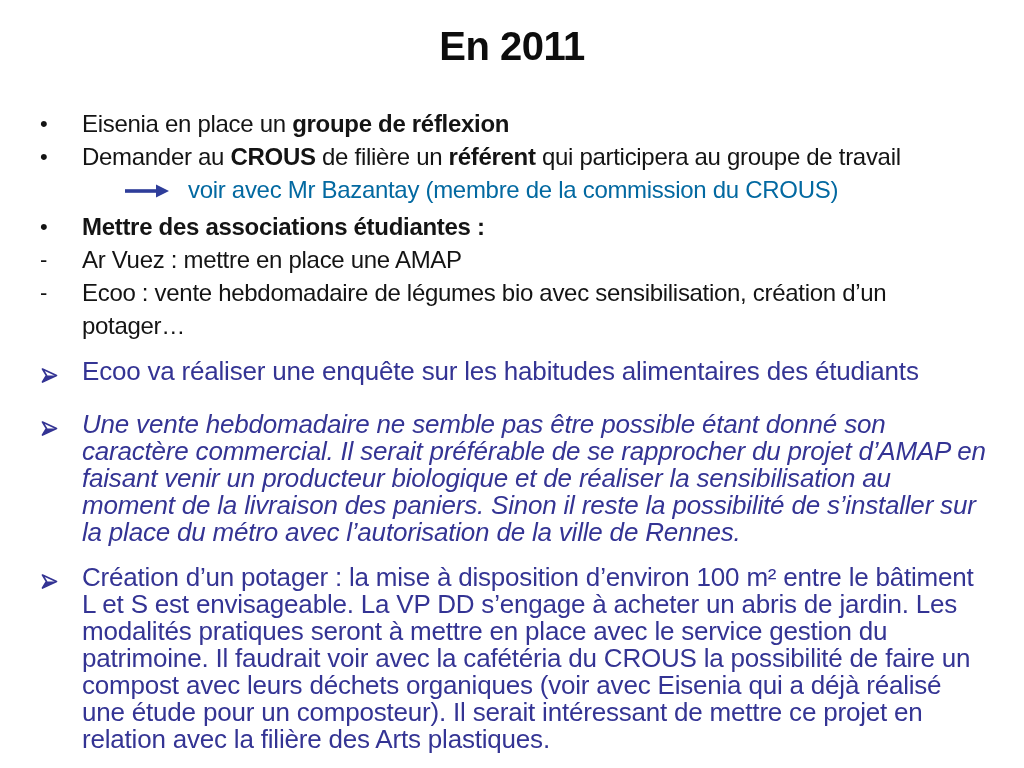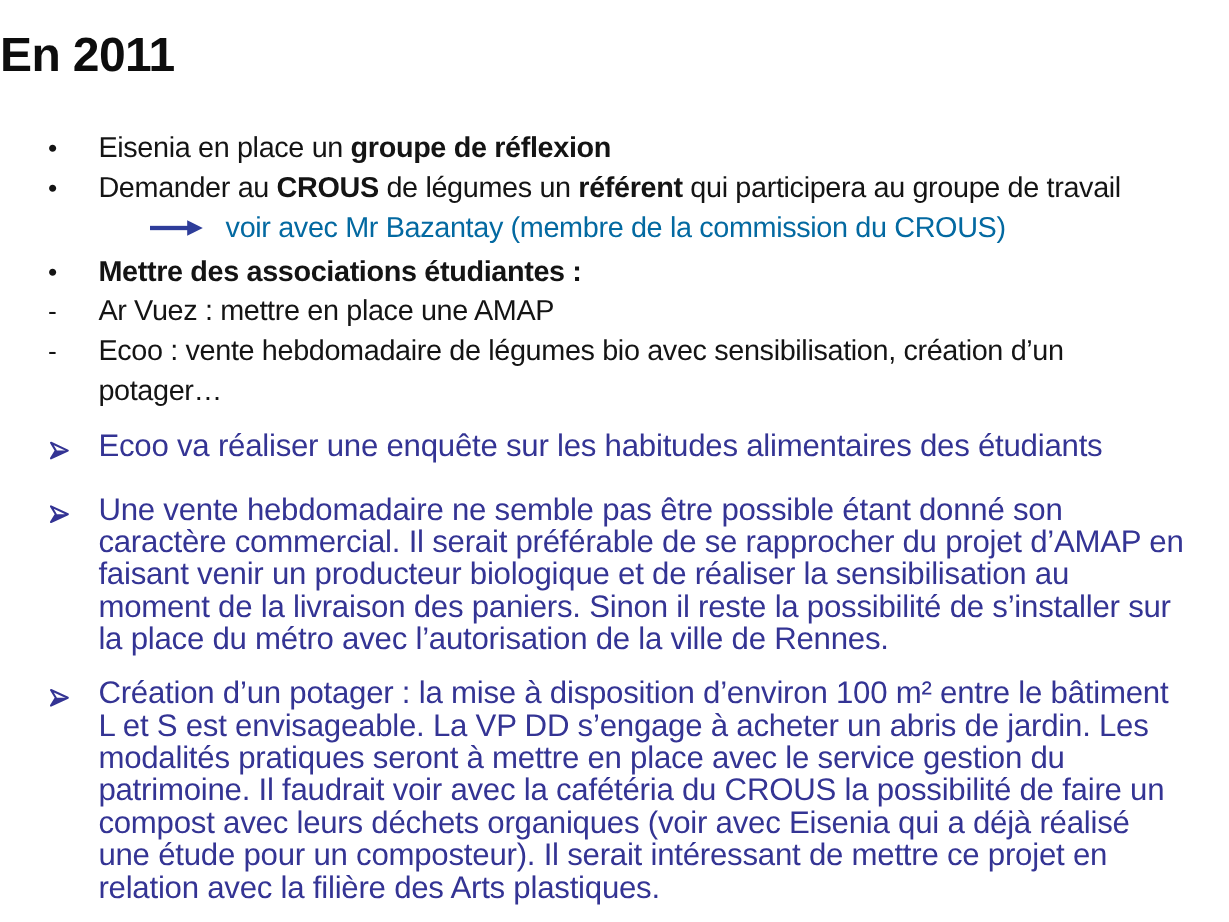--- a/index.html
+++ b/index.html
@@ -11,21 +11,21 @@
     position: relative;
     width: 1024px;
     height: 768px;
     background: #ffffff;
     overflow: hidden;
     font-family: "Liberation Sans", sans-serif;
     color: #141414;
   }
   .slide-title {
     margin: 24px 0 0 0;
-    text-align: left;
+    text-align: center;
     font-size: 40px;
     font-weight: 700;
     color: #0d0d0d;
     letter-spacing: -0.5px;
   }
   .content {
     margin-top: 38px;
     padding: 0 34px 0 38px;
   }
   .row {
@@ -59,21 +59,21 @@
     vertical-align: middle;
     margin: 0 18px 4px 42px;
   }
   .note-list .row {
     font-size: 26px;
     line-height: 27px;
     letter-spacing: -0.2px;
     color: #343494;
   }
   .note-list .row.gap1 { margin-top: 16px; }
-  .note-list .row.gap2 { margin-top: 22px; }
+  .note-list .row.gap2 { margin-top: 22px; font-style: italic; }
   .note-list .row.gap3 { margin-top: 18px; }
   .note-list .marker {
     padding-top: 4px;
     padding-left: 2px;
   }
   .note-list .text {
     flex: 1;
     max-width: 912px;
   }
 </style>
@@ -88,21 +88,21 @@
 
     <div class="black-list">
 
       <div class="row">
         <span class="marker">•</span>
         <div class="text"><span>Eisenia en place un </span><span class="bold">groupe de réflexion</span></div>
       </div>
 
       <div class="row">
         <span class="marker">•</span>
-        <div class="text"><span>Demander au </span><span class="bold">CROUS</span><span> de légumes un </span><span class="bold">référent</span><span> qui participera au groupe de travail</span><span class="arrow-icon-wrap"><svg width="46" height="14" viewBox="0 0 46 14" xmlns="http://www.w3.org/2000/svg">
+        <div class="text"><span>Demander au </span><span class="bold">CROUS</span><span> de filière un </span><span class="bold">référent</span><span> qui participera au groupe de travail</span><span class="arrow-icon-wrap"><svg width="46" height="14" viewBox="0 0 46 14" xmlns="http://www.w3.org/2000/svg">
                 <rect x="1" y="5.2" width="32" height="3.6" fill="#2e3d9a"></rect>
                 <polygon points="32,0.5 45,7 32,13.5" fill="#2e3d9a"></polygon>
               </svg></span><span class="inline-note">voir avec Mr Bazantay (membre de la commission du CROUS)</span></div>
       </div>
 
       <div class="row">
         <span class="marker">•</span>
         <div class="text bold">Mettre des associations étudiantes :</div>
       </div>
 

